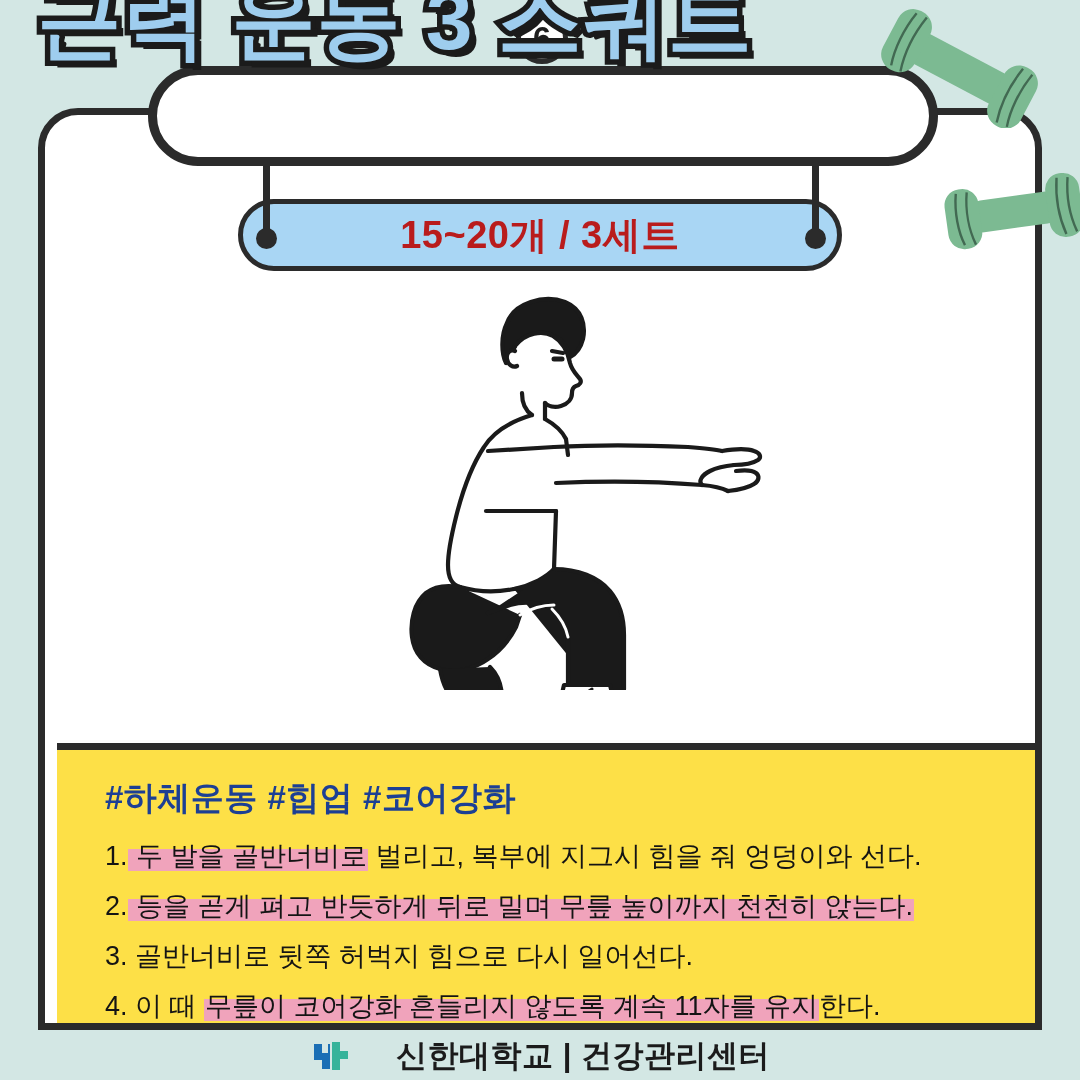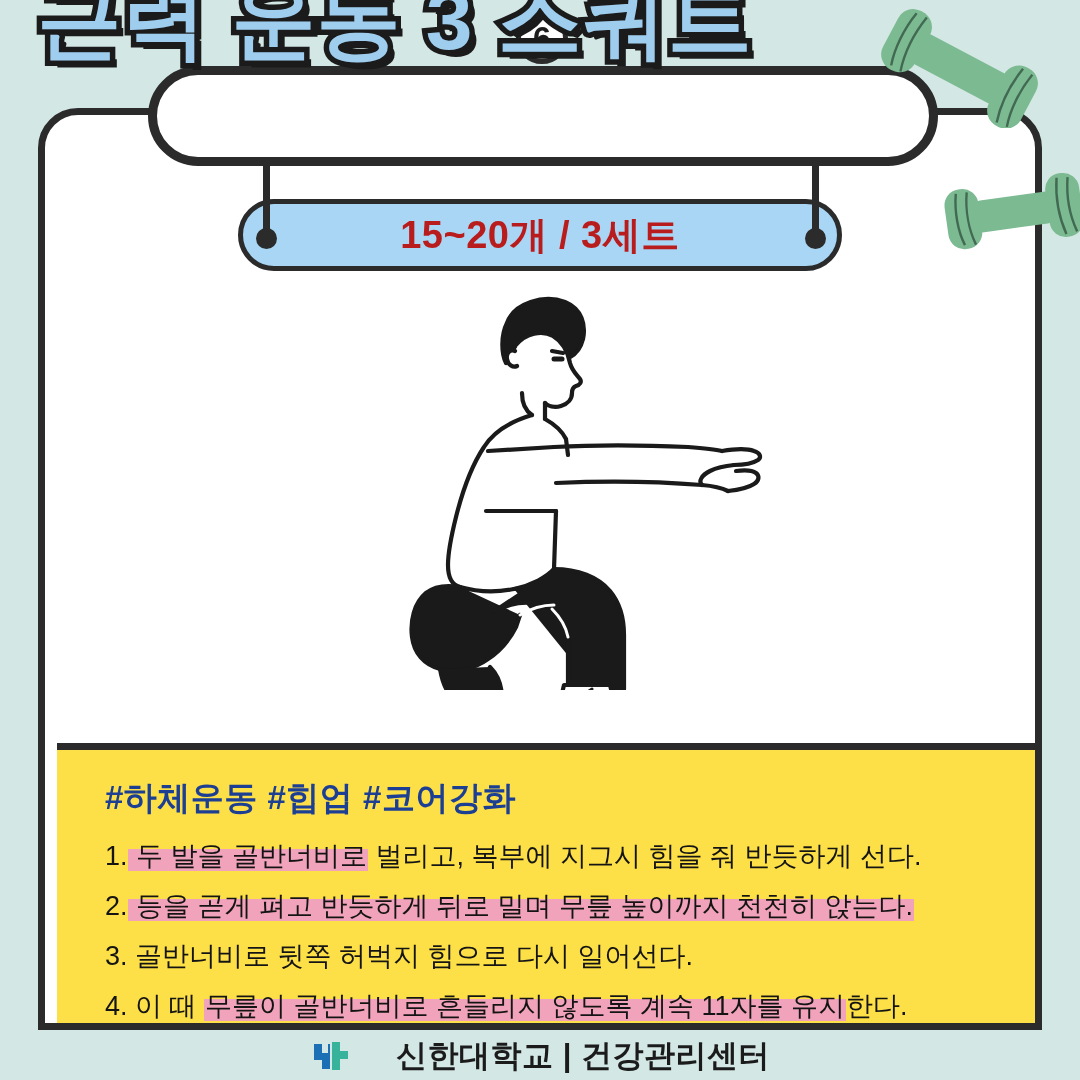--- a/index.html
+++ b/index.html
@@ -247,24 +247,24 @@
         <path d="M66 452 L78 444"></path>
         <path d="M78 460 L90 452"></path>
         <path d="M90 468 L102 460"></path>
       </g>
     </svg>
   </div>
 
   <div class="tips-panel">
     <div class="hashtags">#하체운동  #힙업  #코어강화</div>
     <div id="tip-lines">
-        <div class="tip-line"><span>1.</span><span class="hl"> 두 발을 골반너비로</span><span> 벌리고, 복부에 지그시 힘을 줘 반듯하게 선다.</span></div>
+        <div class="tip-line"><span>1.</span><span class="hl"> 두 발을 골반너비로</span><span> 벌리고, 복부에 지그시 힘을 줘 엉덩이와 선다.</span></div>
         <div class="tip-line"><span>2.</span><span class="hl"> 등을 곧게 펴고 반듯하게 뒤로 밀며 무릎 높이까지 천천히 앉는다.</span></div>
         <div class="tip-line"><span>3.</span><span> 골반너비로 뒷쪽 허벅지 힘으로 다시 일어선다.</span></div>
-        <div class="tip-line"><span>4.</span><span> 이 때 </span><span class="hl">무릎이 골반너비로 흔들리지 않도록 계속 11자를 유지</span><span>한다.</span></div>
+        <div class="tip-line"><span>4.</span><span> 이 때 </span><span class="hl">무릎이 코어강화 흔들리지 않도록 계속 11자를 유지</span><span>한다.</span></div>
       </div>
   </div>
 </div>
 
 <div class="connector conn-left"></div>
 <div class="connector conn-right"></div>
 
 <div class="reps-badge">
   <span class="reps-text">15~20개 / 3세트</span>
 </div>

